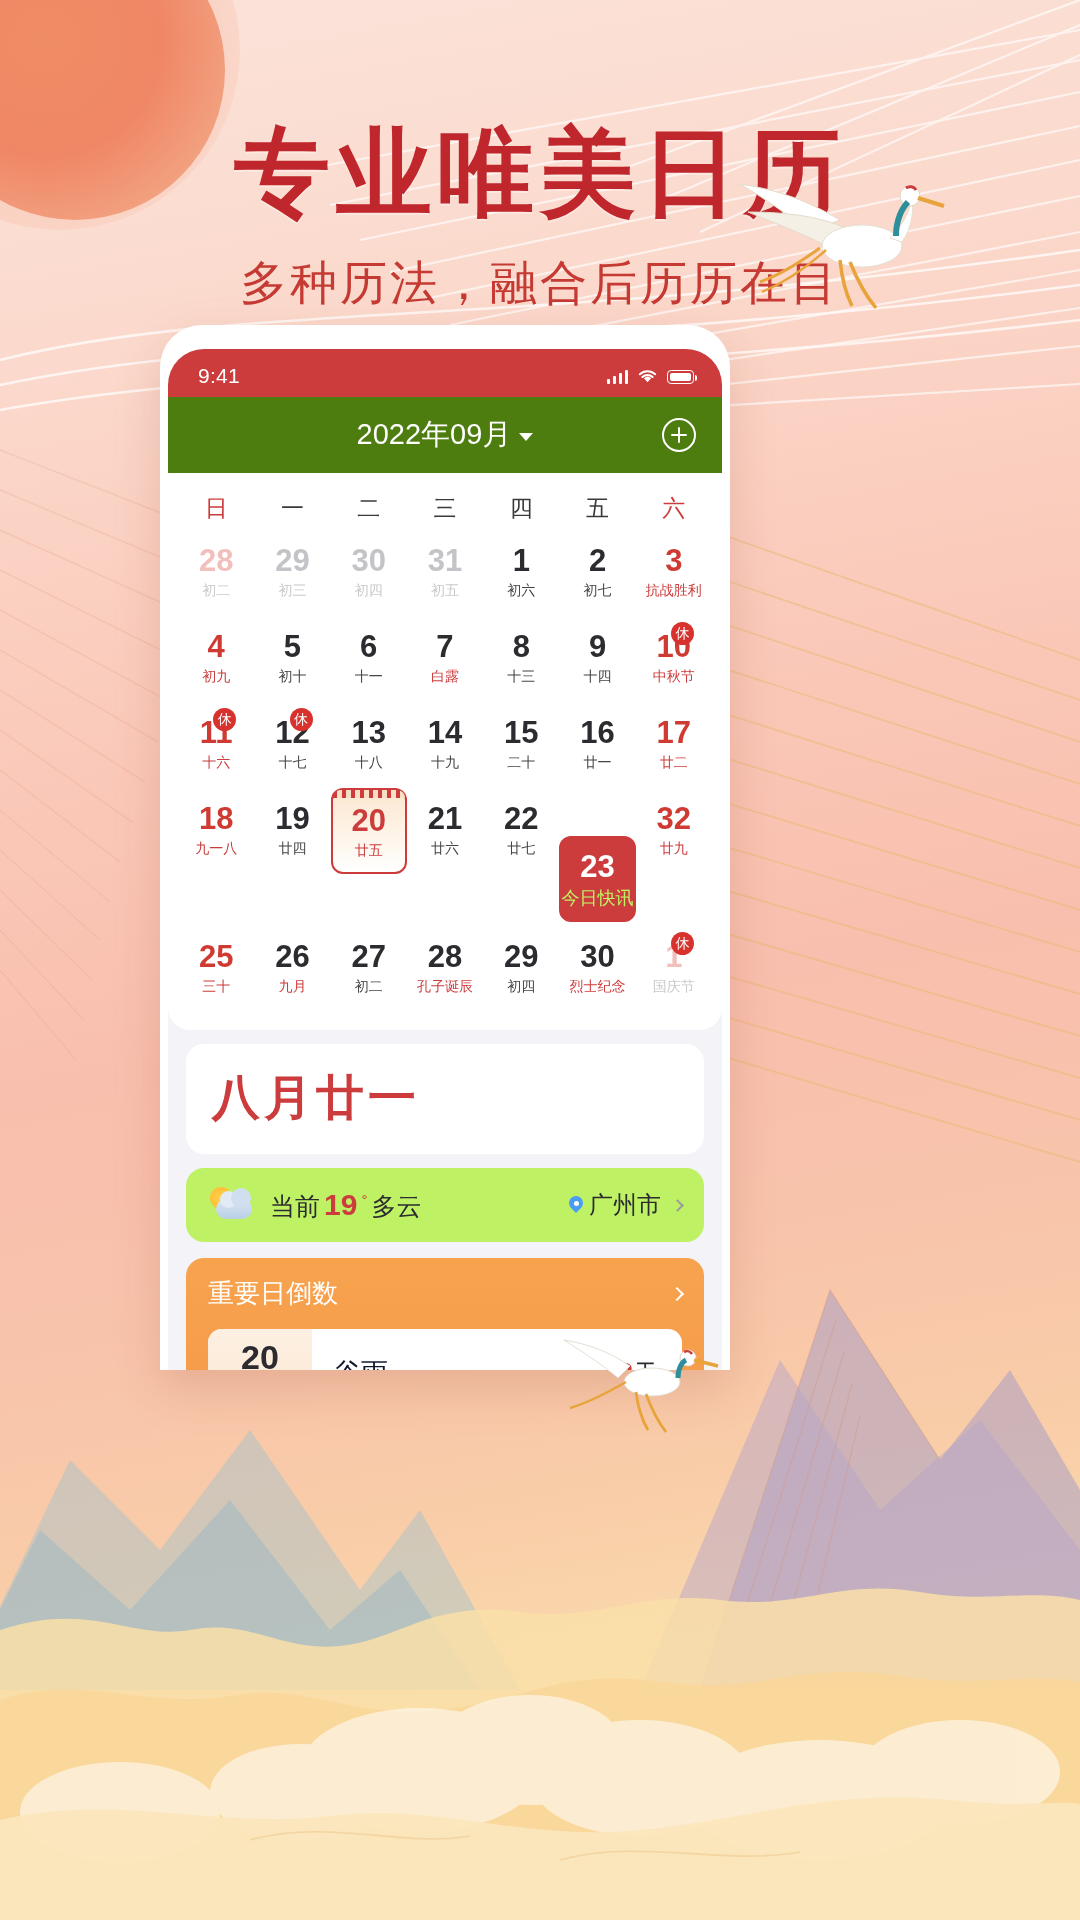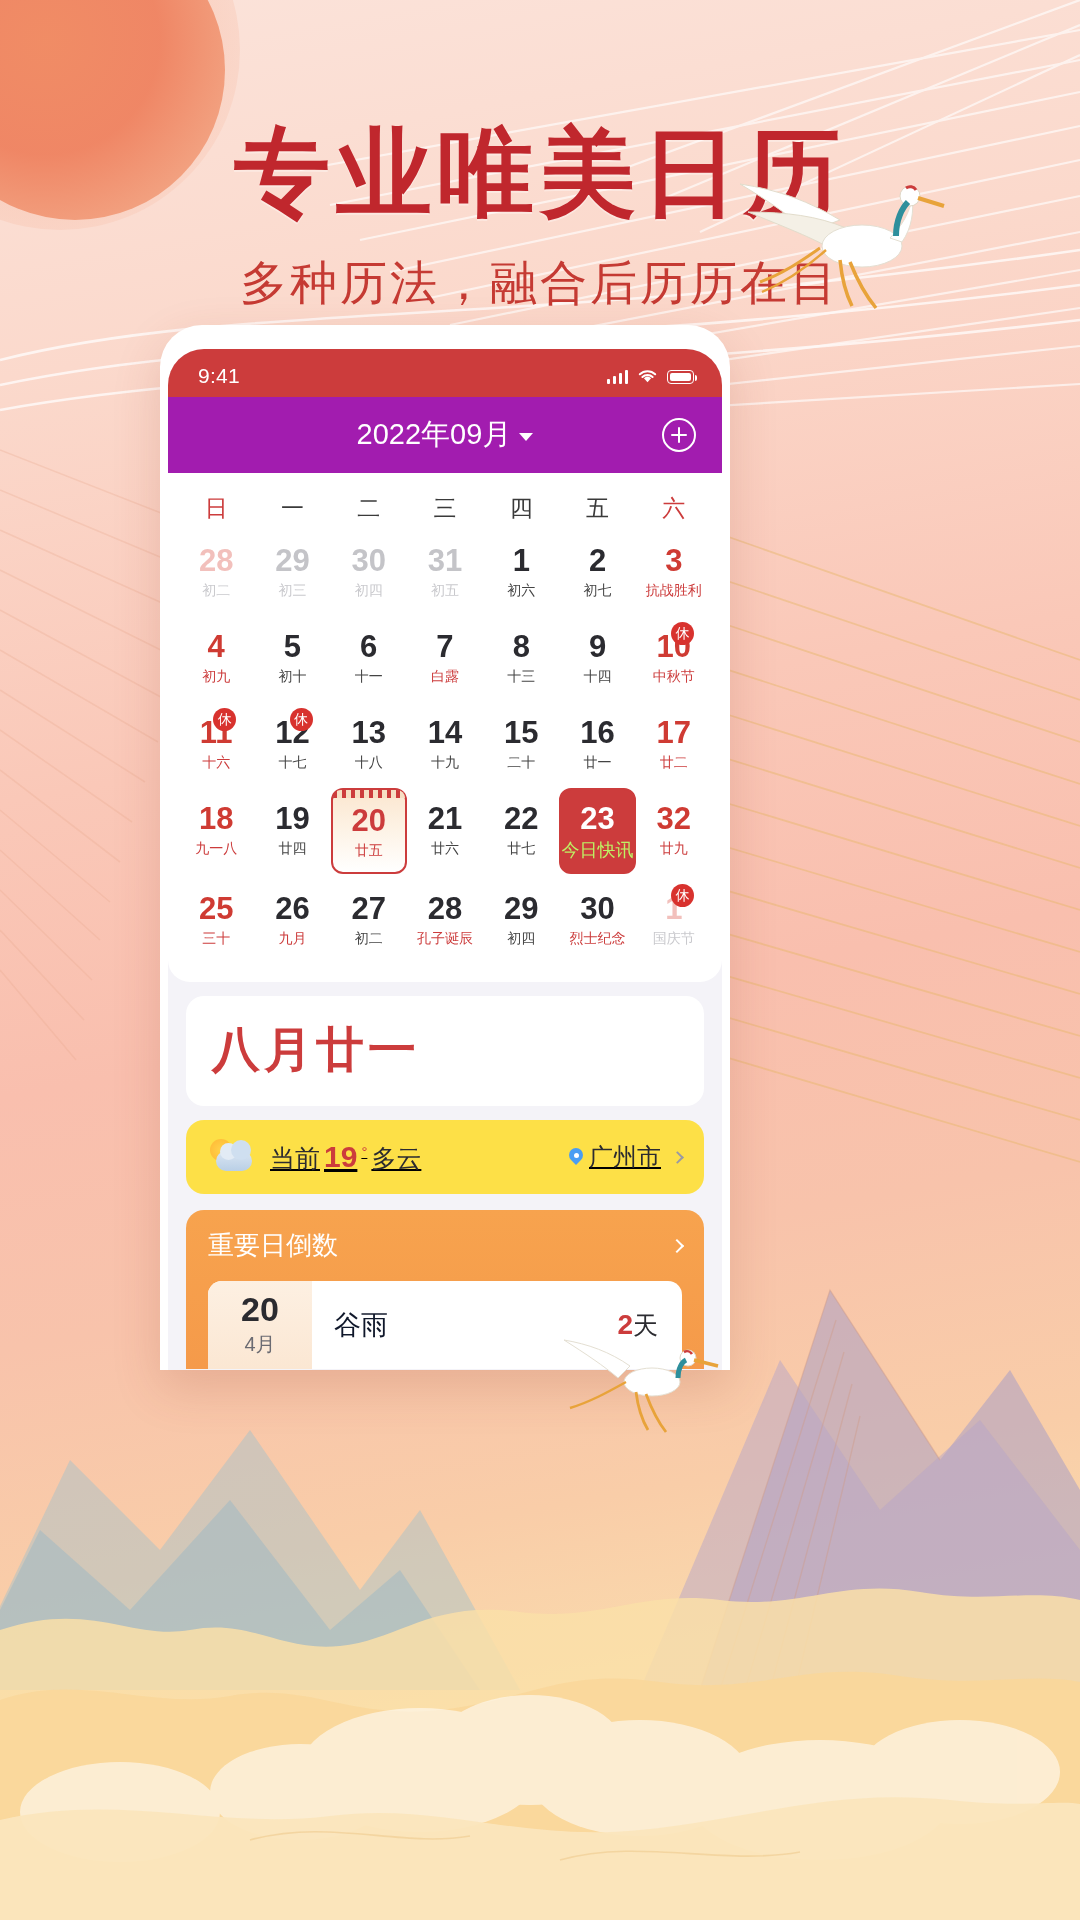--- a/index.html
+++ b/index.html
@@ -87,21 +87,21 @@
   .bars { display: flex; align-items: flex-end; gap: 2.5px; height: 15px; }
   .bars i { width: 3.5px; background: #fff; border-radius: 1px; display: block; }
   .bars i:nth-child(1){height:5px}.bars i:nth-child(2){height:8px}
   .bars i:nth-child(3){height:11px}.bars i:nth-child(4){height:14px}
   .batt { width: 27px; height: 14px; border: 1.7px solid #fff; border-radius: 4px; position: relative; }
   .batt::after { content:""; position:absolute; right:-4px; top:4px; width:2.4px; height:6px; background:#fff; border-radius:0 2px 2px 0;}
   .batt i { position:absolute; inset:1.7px; background:#fff; border-radius:2px; display:block;}
 
   
   .navbar {
-    background: #a21caf; color: #fff;
+    background: #4d7c0f; color: #fff;
     height: 76px; display: flex; align-items: center;
     justify-content: center; position: relative;
   }
   .nav-title { font-size: 29px; font-weight: 400; display: flex; align-items: center; gap: 8px; }
   .chev-down { width: 0;height: 0;border-left: 7px solid transparent;border-right: 7px solid transparent;border-top: 8px solid #fff; display:inline-block; margin-top:4px;}
   .nav-add {
     position: absolute; right: 26px; top: 50%; transform: translateY(-50%);
     width: 34px; height: 34px; border: 2px solid #fff; border-radius: 50%;
     display: flex; align-items: center; justify-content: center;
   }
@@ -146,39 +146,39 @@
     background: linear-gradient(180deg,#fbe6cf 0%,#fdf2e4 45%,#ffffff 100%);
     height: 86px;
   }
   .cell.sel .d { color:#cc3c3c; }
   .cell.sel .l { color:#cc3c3c; }
   .sel-top { position:absolute; top:0; left:0; right:0; height:8px;
     background: repeating-linear-gradient(90deg,#cc3c3c 0 4px,#f6dfc4 4px 9px);
     border-radius: 9px 9px 0 0; }
 
   
-  .cell.today { border:2.4px solid #cc3c3c; border-radius:12px; background:#cc3c3c; height:86px;}
+  .cell.today { border:2.4px solid #cc3c3c; border-radius:12px; background:#cc3c3c; height:86px;margin-top:48px;}
   .cell.today .d { color:#fff; }
   .cell.today .l { color:#bef264; font-size:18px; }
 
   
   .info-card {
     background:#fff; margin: 14px 18px 0 18px; border-radius: 18px;
     padding: 22px 26px 24px 26px;
   }
   .lunar-big {
     font-family:"DejaVu Serif","Liberation Serif",serif;
     font-size: 48px; color:#cc3c3c; letter-spacing: 4px; font-weight:600;
   }
   .lunar-sub { margin-top: 16px; font-size: 24px; color:#2b2b30; letter-spacing:.5px; }
 
   
   .weather-card {
-    background:#fde047; margin: 14px 18px 0 18px; border-radius: 18px;
-    height: 74px; display:flex; align-items:center; padding: 0 22px; text-decoration: underline;
+    background:#bef264; margin: 14px 18px 0 18px; border-radius: 18px;
+    height: 74px; display:flex; align-items:center; padding: 0 22px;
   }
   .wx-icon { width: 48px; height: 40px; position: relative; margin-right: 14px; }
   .wx-sun { position:absolute; left:2px; top:2px; width:22px; height:22px; border-radius:50%;
     background: radial-gradient(circle,#ffd24a 0%,#ffb733 100%); }
   .wx-cloud { position:absolute; left:8px; top:14px; width:36px; height:20px; border-radius:12px;
     background: linear-gradient(180deg,#dbe6f2 0%,#b9cfe6 100%); }
   .wx-cloud::before{content:"";position:absolute;left:4px;top:-8px;width:17px;height:17px;border-radius:50%;background:#e2ebf5;}
   .wx-cloud::after{content:"";position:absolute;left:15px;top:-11px;width:20px;height:20px;border-radius:50%;background:#cfdff0;}
   .wx-text { font-size: 25px; color:#2b2b30; display:flex; align-items:baseline; gap:4px;}
   .wx-temp { font-size: 30px; color:#cc3c3c; font-weight:600; }

